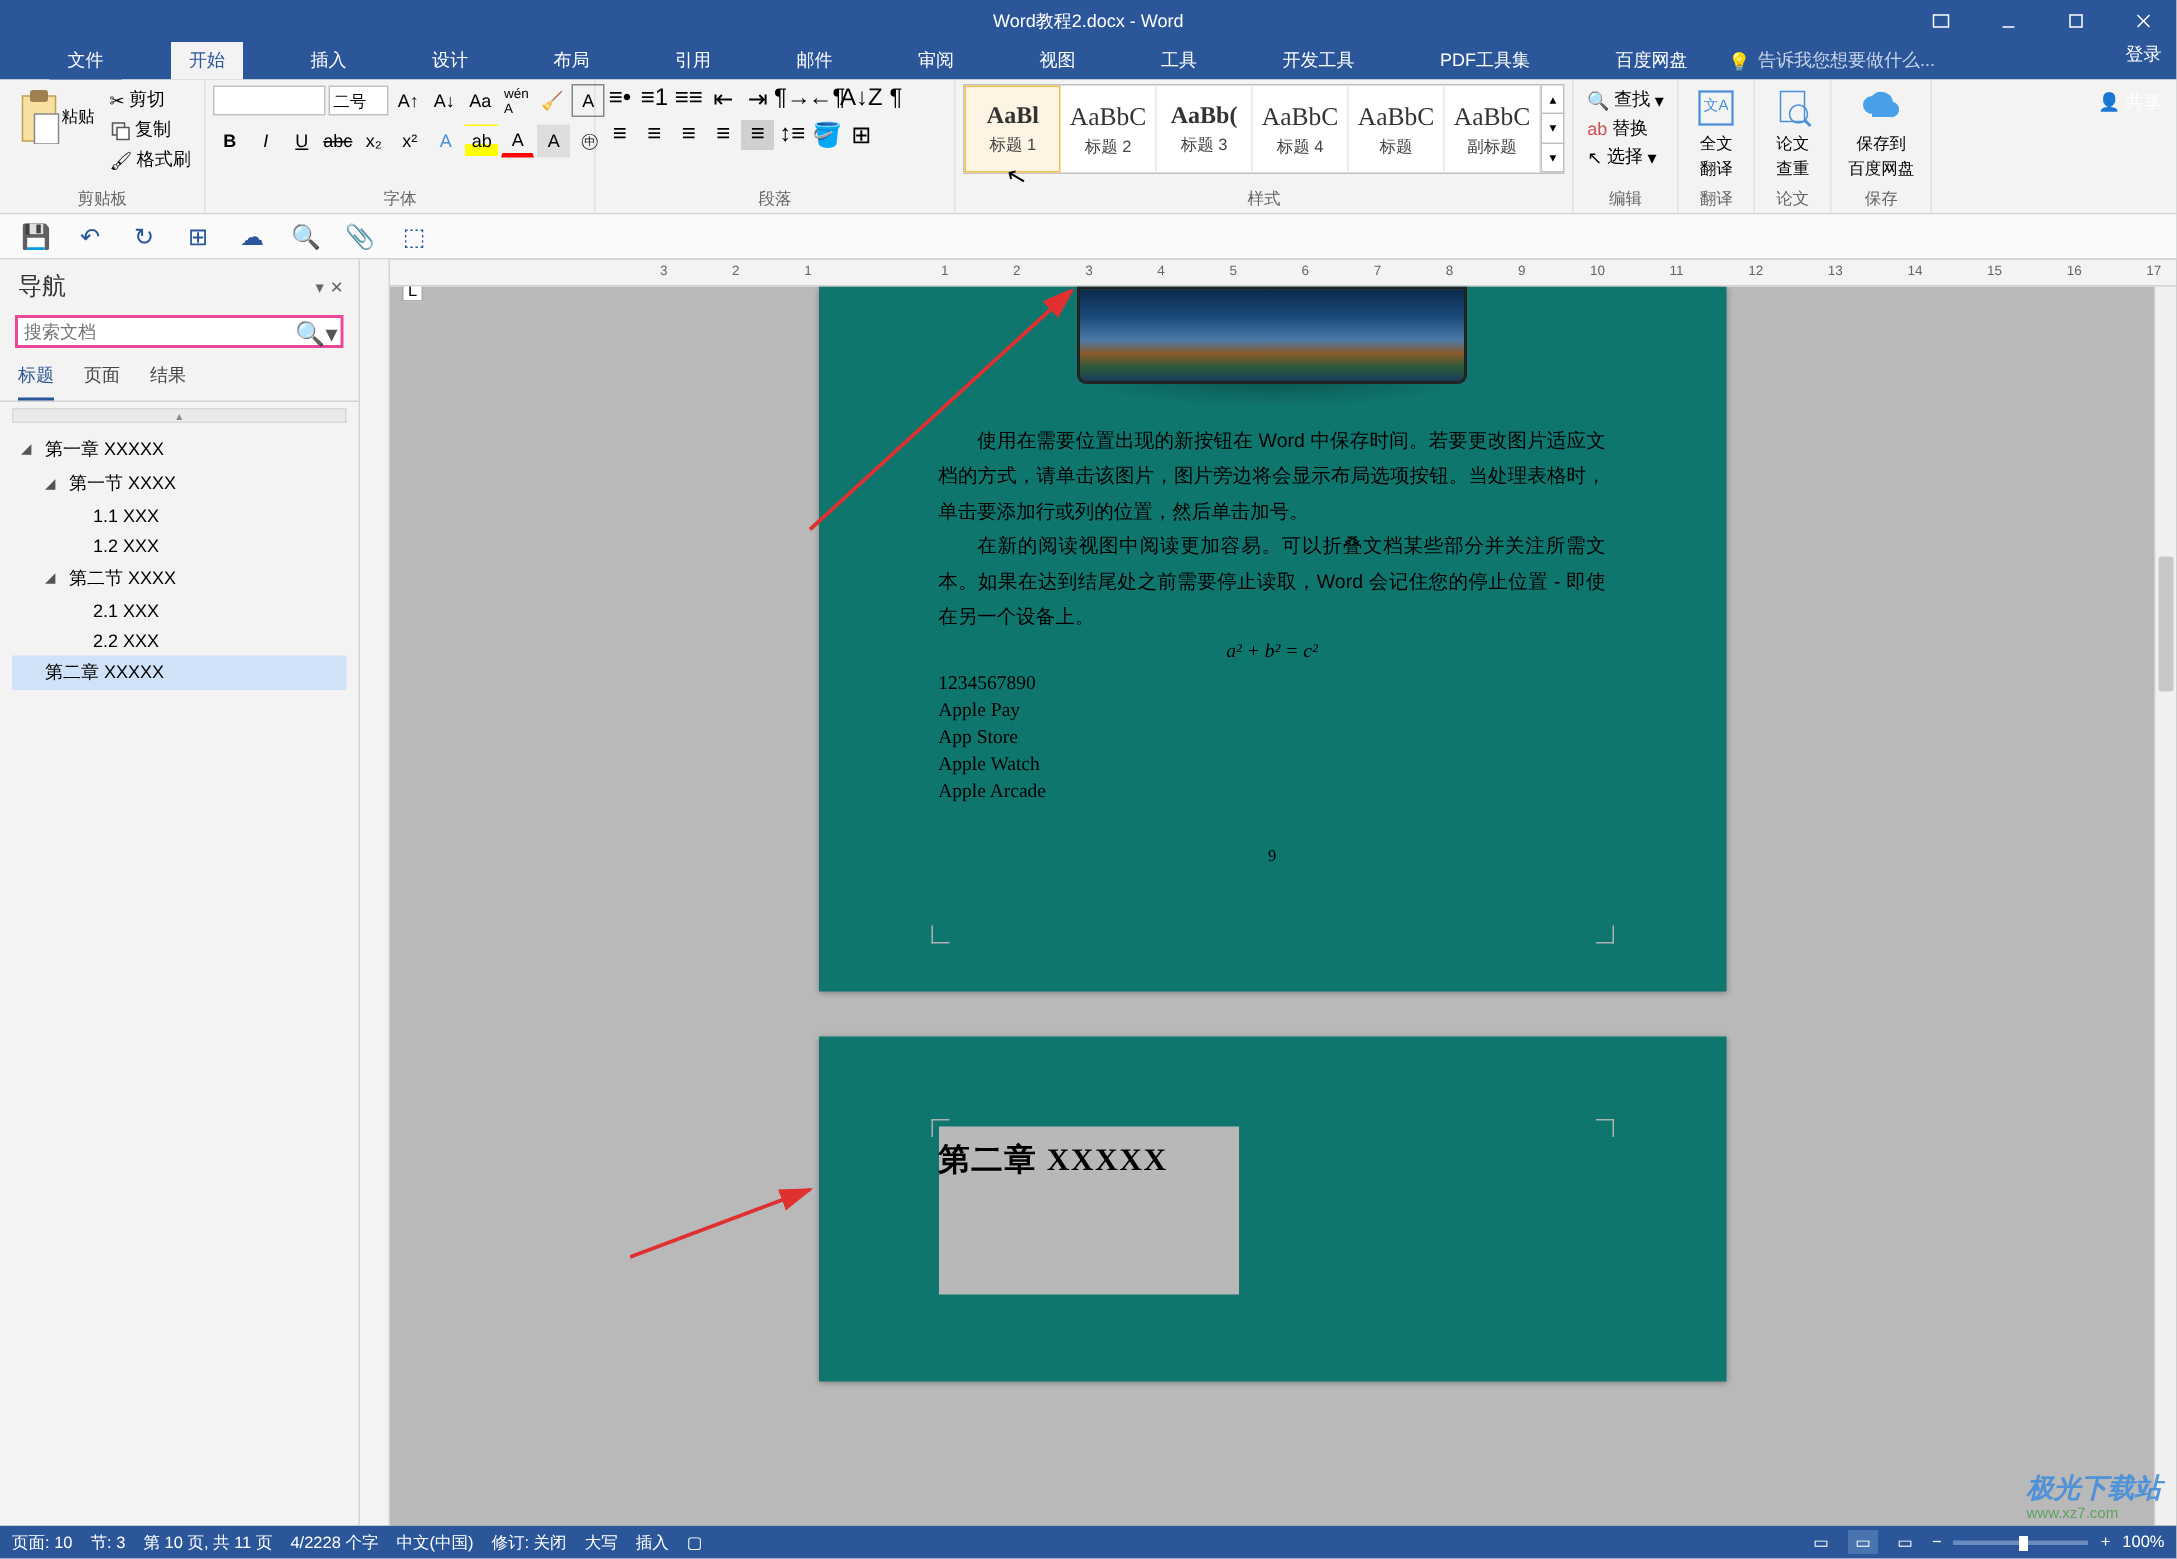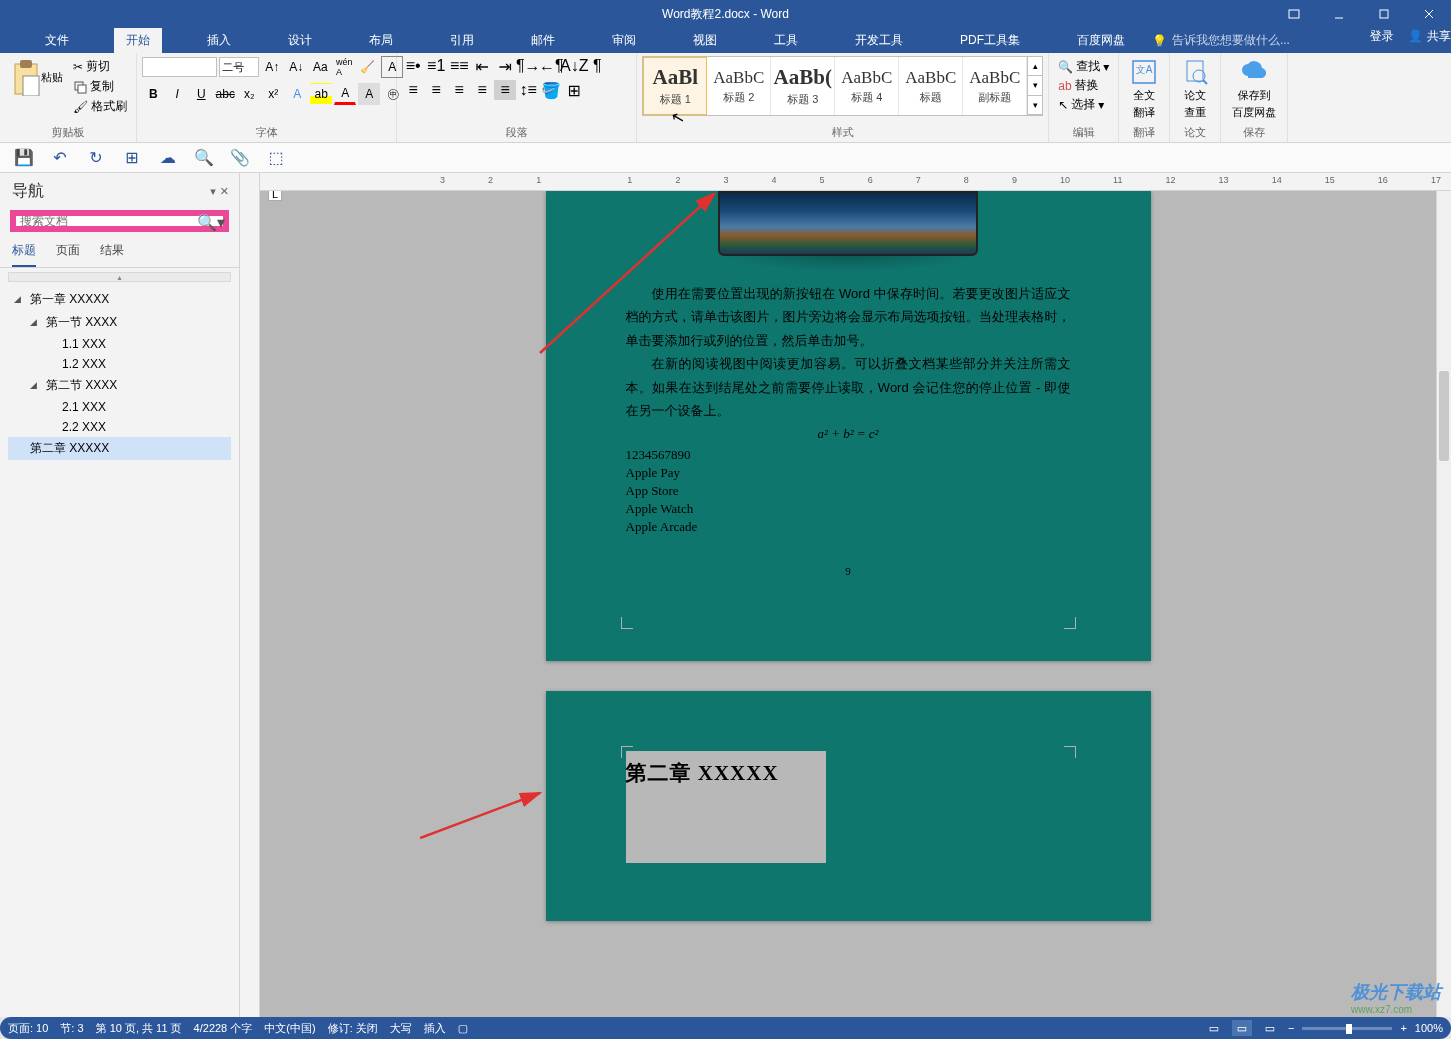--- a/index.html
+++ b/index.html
@@ -11,21 +11,21 @@
 .title-right { position: absolute; right: 0; display: flex; }
 .title-right .tbtn { width: 45px; height: 28px; display: flex; align-items: center; justify-content: center; font-size: 12px; }
 .title-right .close { background: none; }
 .tbtn svg { width: 12px; height: 12px; stroke: #fff; fill: none; stroke-width: 1; }
 
 
 .menu-bar { height: 25px; background: #2b579a; display: flex; align-items: stretch; color: #fff; font-size: 12px; }
 .menu-tab { padding: 0 12px; display: flex; align-items: center; cursor: pointer; margin-left: 33px; }
 .menu-tab.file { background: #2b579a; }
 .menu-tab.active { background: #f3f3f3; color: #2b579a; }
-.menu-right { margin-left: auto; display: flex; align-items: flex-start; gap: 15px; }
+.menu-right { margin-left: auto; display: flex; align-items: flex-end; padding-right: 10px; gap: 15px; flex-direction: column; }
 .tell-me { display: flex; align-items: center; gap: 5px; color: #c8d5e8; margin-left: 15px; font-size: 12px; }
 
 
 .ribbon { height: 90px; background: #f3f3f3; border-bottom: 1px solid #d4d4d4; display: flex; }
 .ribbon-group { border-right: 1px solid #e1e1e1; padding: 3px 5px 0 5px; display: flex; flex-direction: column; position: relative; }
 .ribbon-group-label { font-size: 11px; color: #666; text-align: center; padding: 2px 0; margin-top: auto; }
 .ribbon-group-content { display: flex; flex: 1; align-items: flex-start; }
 
 
 .clip-paste { display: flex; flex-direction: row; align-items: center; padding: 2px 6px; }
@@ -46,21 +46,21 @@
 
 
 .para-row { display: flex; gap: 1px; margin-bottom: 4px; }
 .pbtn { width: 22px; height: 20px; display: flex; align-items: center; justify-content: center; }
 
 
 .styles-gallery { display: flex; border: 1px solid #c0c0c0; background: #fff; }
 .style-item { width: 64px; height: 58px; border-right: 1px solid #e8e8e8; display: flex; flex-direction: column; align-items: center; justify-content: center; padding: 2px; }
 .style-item.hover { border: 1px solid #f0c04c; background: #fdf4e3; }
 .style-preview { font-size: 17px; font-family: "Times New Roman", serif; color: #333; }
-.style-preview.h1 { font-weight: bold; font-size: 21px; text-align: right; }
+.style-preview.h1 { font-weight: bold; font-size: 16px; text-align: right; }
 .style-label { font-size: 11px; color: #444; margin-top: 2px; }
 .style-scroll { width: 15px; display: flex; flex-direction: column; border-left: 1px solid #c0c0c0; }
 .style-scroll div { flex: 1; display: flex; align-items: center; justify-content: center; font-size: 9px; border-bottom: 1px solid #c0c0c0; }
 
 
 .edit-col { display: flex; flex-direction: column; gap: 2px; font-size: 12px; padding: 2px 4px; }
 .edit-btn { display: flex; align-items: center; gap: 3px; white-space: nowrap; }
 .big-btn { display: flex; flex-direction: column; align-items: center; justify-content: center; padding: 2px 6px; font-size: 11px; text-align: center; gap: 2px; }
 .big-btn svg, .big-btn .ico { width: 28px; height: 28px; }
 
@@ -70,21 +70,21 @@
 
 
 .main-area { display: flex; height: calc(100% - 28px - 25px - 90px - 30px - 22px); }
 
 
 .nav-pane { width: 240px; background: #f3f3f3; border-right: 1px solid #d4d4d4; display: flex; flex-direction: column; }
 .nav-header { display: flex; align-items: center; padding: 8px 10px 4px 12px; }
 .nav-title { font-size: 16px; color: #333; flex: 1; }
 .nav-close { display: flex; gap: 4px; color: #666; font-size: 11px; }
 .nav-search { margin: 4px 10px; position: relative; }
-.nav-search input { width: 100%; height: 22px; border: 6px solid #ec4899; padding: 0 22px 0 4px; font-size: 12px; }
+.nav-search input { width: 100%; height: 22px; border: 2px solid #ec4899; padding: 0 22px 0 4px; font-size: 12px; }
 .nav-search .sicon { position: absolute; right: 4px; top: 3px; color: #555; }
 .nav-tabs { display: flex; padding: 6px 12px 0 12px; gap: 20px; font-size: 12px; border-bottom: 1px solid #d4d4d4; }
 .nav-tab { padding-bottom: 6px; color: #444; cursor: pointer; }
 .nav-tab.active { color: #2b579a; border-bottom: 2px solid #2b579a; }
 .nav-collapse { height: 10px; background: #eaeaea; border: 1px solid #d8d8d8; margin: 4px 8px; display: flex; align-items: center; justify-content: center; font-size: 8px; color: #888; }
 .nav-tree { padding: 2px 8px; font-size: 12px; }
 .nav-item { padding: 3px 4px 3px 18px; position: relative; cursor: pointer; white-space: nowrap; overflow: hidden; text-overflow: ellipsis; }
 .nav-item.l1 { padding-left: 22px; }
 .nav-item.l2 { padding-left: 38px; }
 .nav-item.l3 { padding-left: 54px; }
@@ -121,21 +121,21 @@
 .sel-block h2 { font-family: "SimSun", serif; font-size: 21px; font-weight: bold; color: #000; letter-spacing: 1px; }
 
 
 .arrow { position: absolute; pointer-events: none; }
 
 
 .vscroll { position: absolute; right: 0; top: 18px; bottom: 0; width: 15px; background: #f0f0f0; border-left: 1px solid #d4d4d4; }
 .vscroll .thumb { position: absolute; left: 2px; right: 2px; top: 180px; height: 90px; background: #c8c8c8; border-radius: 2px; }
 
 
-.status-bar { height: 22px; background: #2b579a; color: #fff; display: flex; align-items: center; font-size: 11px; padding: 0 8px; gap: 12px; border-radius: 11px; }
+.status-bar { height: 22px; background: #2b579a; color: #fff; display: flex; align-items: center; font-size: 11px; padding: 0 8px; gap: 12px; }
 .status-bar .right { margin-left: auto; display: flex; align-items: center; gap: 8px; }
 .status-bar .viewbtn { width: 20px; height: 16px; display: flex; align-items: center; justify-content: center; }
 .zoom-slider { width: 90px; height: 3px; background: #6a8bc0; position: relative; }
 .zoom-slider .knob { position: absolute; left: 44px; top: -3px; width: 6px; height: 10px; background: #fff; }
 
 
 .watermark { position: absolute; right: 10px; bottom: 24px; opacity: 0.95; }
 .watermark .wm1 { font-size: 18px; font-weight: bold; font-style: italic; color: #4a90d9; }
 .watermark .wm2 { font-size: 10px; color: #5aa05a; }
 

